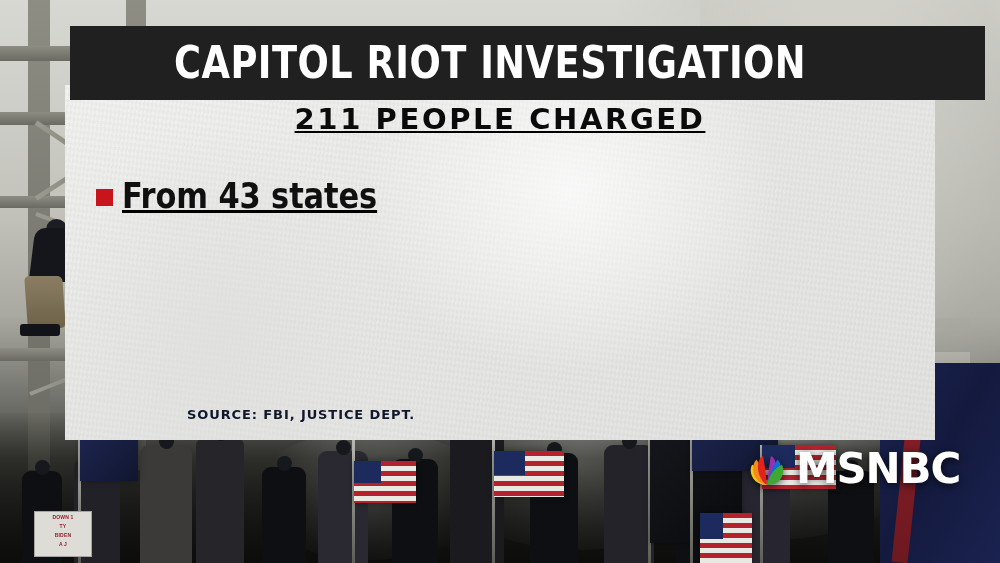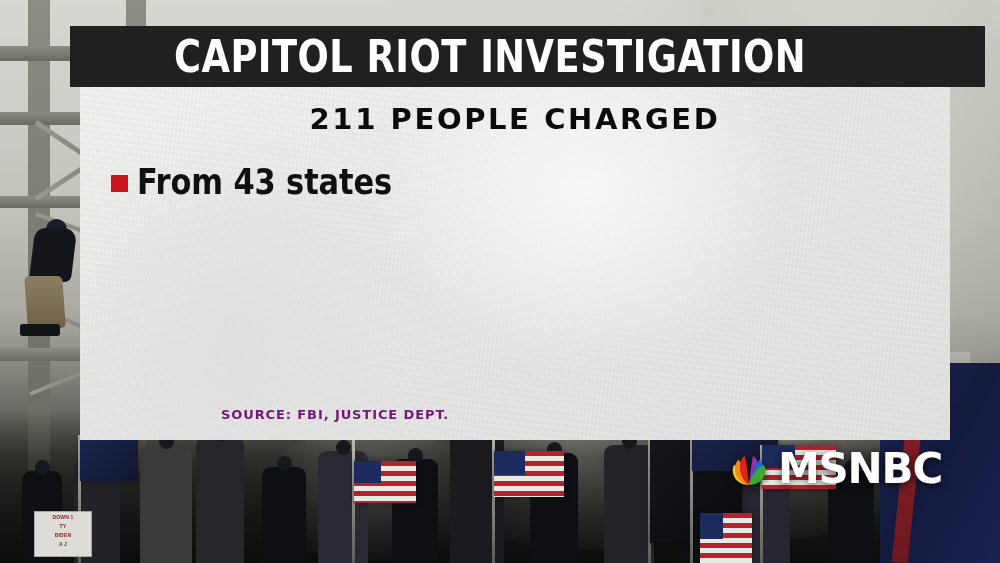--- a/index.html
+++ b/index.html
@@ -138,44 +138,45 @@
     background:#dedcd6;
     border:1px solid #a8a69f;
   }
   .placard span {
     display:block; color:#8e2029; font-size:5px; font-weight:bold;
     text-align:center; line-height:7px; padding-top:2px; letter-spacing:.2px;
   }
 
   
   #title-banner {
-    position:absolute; left:70px; top:26px; width:915px; height:61px;
+    position:absolute; left:70px; top:26px; width:915px; height:74px;
     background:#202020;
     display:flex; align-items:center;
     z-index:20;
   }
   #title-banner .title-text {
     color:#ffffff;
     font-family:"Liberation Sans Narrow","DejaVu Sans Condensed","Liberation Sans", sans-serif;
     font-weight:bold;
     font-size:44px;
     line-height:44px;
     letter-spacing:.5px;
     transform:scaleX(.93);
     transform-origin:left center;
     margin-left:104px;
     white-space:nowrap;
   }
 
   
   #info-card {
-    position:absolute; left:80px; top:85px; width:870px; height:355px;
+    position:absolute; left:65px; top:85px; width:870px; height:355px;
     background:#ececeb;
     z-index:18;
     overflow:hidden;
+    text-decoration:underline;
   }
   
   #info-card::before {
     content:""; position:absolute; inset:0;
     background:
       radial-gradient(ellipse 300px 260px at 58% 30%, rgba(255,255,255,.75), rgba(255,255,255,0) 70%),
       radial-gradient(ellipse 220px 300px at 18% 72%, rgba(222,222,220,.7), rgba(222,222,220,0) 72%),
       repeating-linear-gradient(97deg, rgba(0,0,0,.018) 0 2px, rgba(255,255,255,.02) 2px 4px),
       repeating-linear-gradient(7deg, rgba(0,0,0,.014) 0 3px, rgba(255,255,255,.015) 3px 6px),
       linear-gradient(160deg,#f2f2f1 0%,#e8e8e6 45%,#e2e2e0 100%);
@@ -188,21 +189,21 @@
     color:#0b0b0b;
     font-family:"DejaVu Sans","Liberation Sans", sans-serif;
     font-weight:bold;
     font-size:29px;
     letter-spacing:2.6px;
     margin-top:17px;
   }
 
   #bullet-list {
     list-style:none;
-    margin:18px 0 0 31px;
+    margin:32px 0 0 31px;
   }
   #bullet-list li {
     display:flex;
     align-items:center;
     height:55px;
   }
   .bullet-square {
     width:17px; height:17px;
     background:#c8141b;
     flex:0 0 17px;
@@ -216,31 +217,30 @@
     font-size:36px;
     line-height:36px;
     letter-spacing:-.1px;
     transform:scaleX(.94);
     transform-origin:left center;
     white-space:nowrap;
   }
 
   #source-line {
     position:absolute; left:122px; bottom:18px;
-    color:#701a75;
+    color:#0f172a;
     font-family:"DejaVu Sans","Liberation Sans", sans-serif;
     font-weight:bold;
     font-size:13px;
     letter-spacing:.9px;
-    margin-left:19px;
   }
 
   
   #msnbc-logo {
-    position:absolute; right:58px; top:448px;
+    position:absolute; right:40px; top:448px;
     display:flex; align-items:flex-end;
     z-index:25;
     filter:drop-shadow(0 2px 4px rgba(0,0,0,.7));
   }
   #peacock { width:44px; height:42px; margin-right:7px; }
   #msnbc-wordmark {
     color:#ffffff;
     font-family:"DejaVu Sans","Liberation Sans", sans-serif;
     font-weight:bold;
     font-size:42px;

